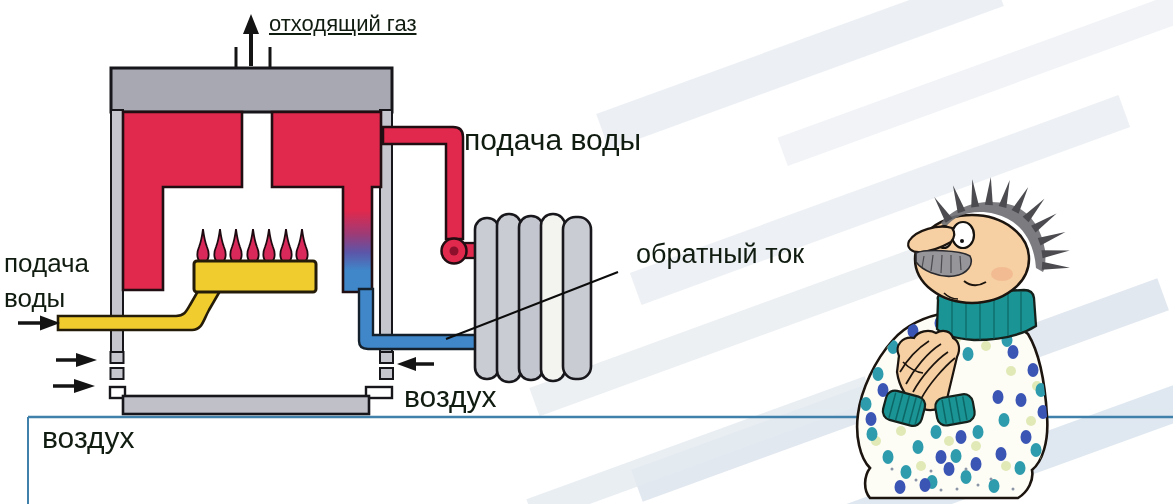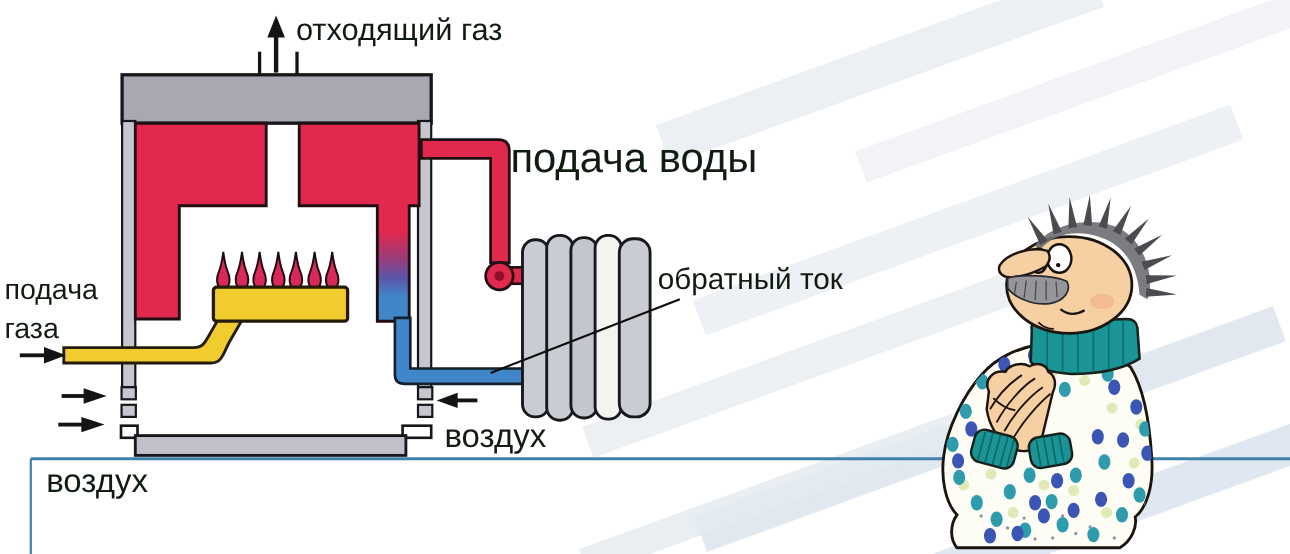--- a/index.html
+++ b/index.html
@@ -1,23 +1,23 @@
 <!DOCTYPE html>
 <html><head>
 <meta charset="utf-8">
 <style>
   html,body{margin:0;padding:0;background:#fff;}
   .stage{position:relative;width:1173px;height:504px;overflow:hidden;background:#ffffff;
          font-family:"Liberation Sans", sans-serif;}
   .stage svg{position:absolute;left:0;top:0;}
   .lbl{position:absolute;color:#111c11;white-space:nowrap;z-index:5;
        font-family:"Liberation Sans", sans-serif;}
-  .lbl-exhaust{left:269px;top:11px;font-size:28px;}
-  .lbl-water{left:464px;top:123px;font-size:38px;}
-  .lbl-return{left:598px;top:239px;font-size:27px;}
+  .lbl-exhaust{left:269px;top:11px;font-size:22px;text-decoration:underline;}
+  .lbl-water{left:464px;top:123px;font-size:30px;}
+  .lbl-return{left:636px;top:239px;font-size:27px;}
   .lbl-gas{left:4px;top:246px;font-size:26px;line-height:35px;}
   .lbl-air-right{left:404px;top:380px;font-size:30px;}
   .lbl-air-room{left:42px;top:421px;font-size:30px;}
 </style>
 </head>
 <body>
 
 <div class="stage">
 
 <svg width="1173" height="504" viewBox="0 0 1173 504">
@@ -296,18 +296,18 @@
       </g>
     </g>
   </g>
 </svg>
 
 <div class="lbl lbl-exhaust">отходящий газ</div>
 <div class="lbl lbl-water">подача воды</div>
 <div class="lbl lbl-return">обратный ток</div>
 <div class="lbl lbl-gas">
   <div>подача</div>
-  <div>газа</div>
+  <div>воды</div>
 </div>
 <div class="lbl lbl-air-right">воздух</div>
 <div class="lbl lbl-air-room">воздух</div>
 
 </div>
 
 </body></html>

